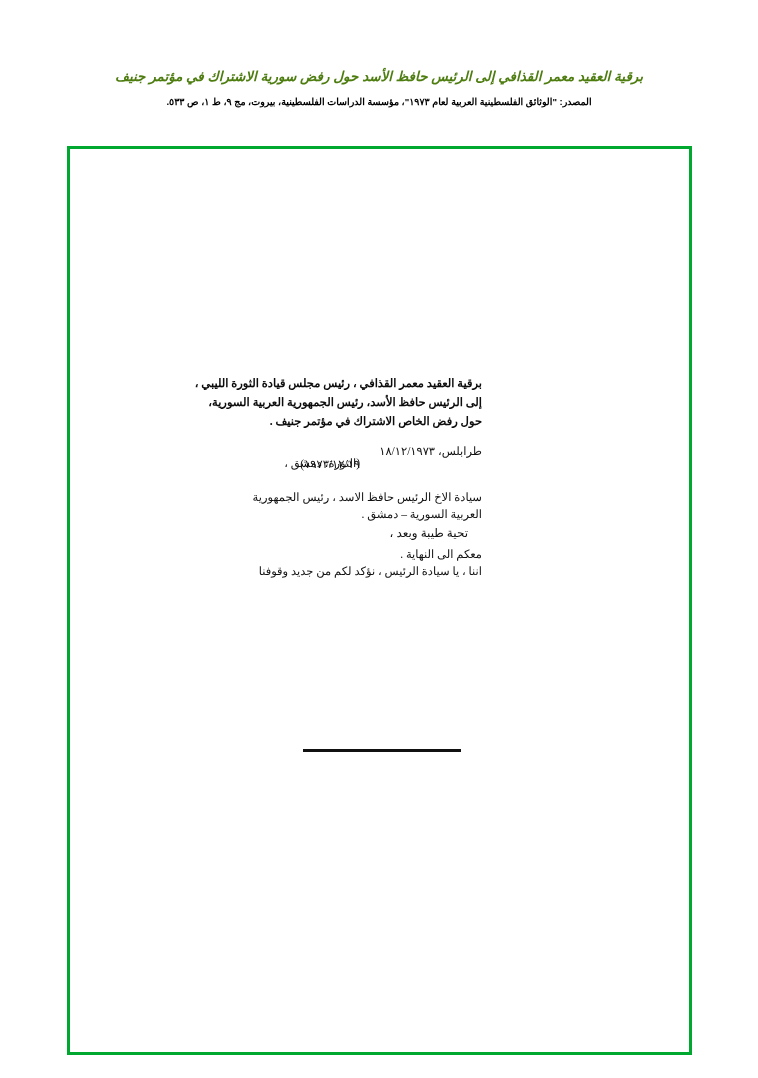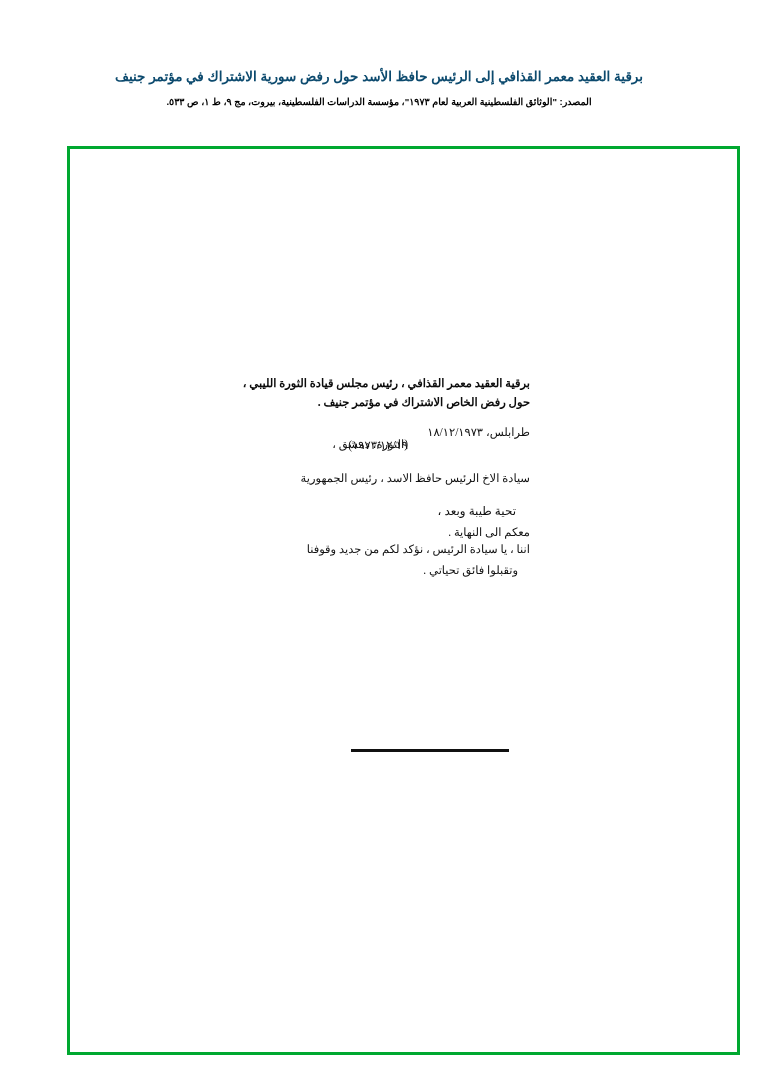--- a/index.html
+++ b/index.html
@@ -30,38 +30,39 @@
     left: 0;
     width: 758px;
     text-align: center;
     direction: rtl;
   }
   .header-title {
     font-family: "Liberation Sans", sans-serif;
     font-weight: bold;
     font-size: 13.5px;
     line-height: 18px;
-    color: #0c4a6e;
+    color: #4d7c0f;
     letter-spacing: 0px;
+    font-style: italic;
   }
   .header-source {
     margin-top: 9px;
     font-family: "Liberation Sans", sans-serif;
     font-weight: bold;
     font-size: 9.5px;
     line-height: 14px;
     color: #000000;
   }
 
   
   .scan-frame {
     position: absolute;
     top: 146px;
     left: 67px;
-    width: 673px;
+    width: 625px;
     height: 909px;
     border: 3px solid #00a830;
     background: #ffffff;
     box-sizing: border-box;
   }
 
   
   .scan-inner {
     position: absolute;
     top: 0;
@@ -115,21 +116,21 @@
   .dateline .rev2 {
     position: absolute;
     right: 122px;
     top: 13px;
     white-space: nowrap;
   }
 
   .salutation {
     font-size: 11.5px;
     line-height: 17px;
-    margin-bottom: 16px;
+    margin-bottom: 2px;
   }
   .salutation div { white-space: nowrap; }
 
   .greeting {
     font-size: 12px;
     line-height: 17px;
     margin: 2px 0 4px 0;
     padding-right: 14px;
   }
 
@@ -176,40 +177,41 @@
     <div class="header-source">المصدر: "الوثائق الفلسطينية العربية لعام ١٩٧٣"، مؤسسة الدراسات الفلسطينية، بيروت، مج ٩، ط ١، ص ٥٣٣.</div>
   </div>
 
   <div class="scan-frame">
     <div class="scan-inner"></div>
 
     <div class="doc-body">
 
       <div class="doc-heading">
         <div>برقية العقيد معمر القذافي ، رئيس مجلس قيادة الثورة الليبي ،</div>
+        <div>إلى الرئيس حافظ الأسد، رئيس الجمهورية العربية السورية،</div>
         <div>حول رفض الخاص الاشتراك في مؤتمر جنيف .</div>
       </div>
 
       <div class="dateline">
         <span class="place">طرابلس، ١٨/١٢/١٩٧٣</span>
         <span class="rev">(الثورة، دمشق ،</span>
         <span class="rev2">١٩٧٣/١٢/١٩)</span>
       </div>
 
       <div class="salutation">
         <div>سيادة الاخ الرئيس حافظ الاسد ، رئيس الجمهورية</div>
+        <div>العربية السورية – دمشق .</div>
       </div>
 
       <div class="greeting">تحية طيبة وبعد ،</div>
 
 
       <div class="closing">
         <div>معكم الى النهاية .</div>
         <div>اننا ، يا سيادة الرئيس ،  نؤكد لكم من جديد وقوفنا</div>
       </div>
 
-      <div class="final-line">وتقبلوا فائق تحياتي .</div>
     </div>
 
     <div class="sig-rule"></div>
   </div>
 
 </div>
 
 </body></html>

